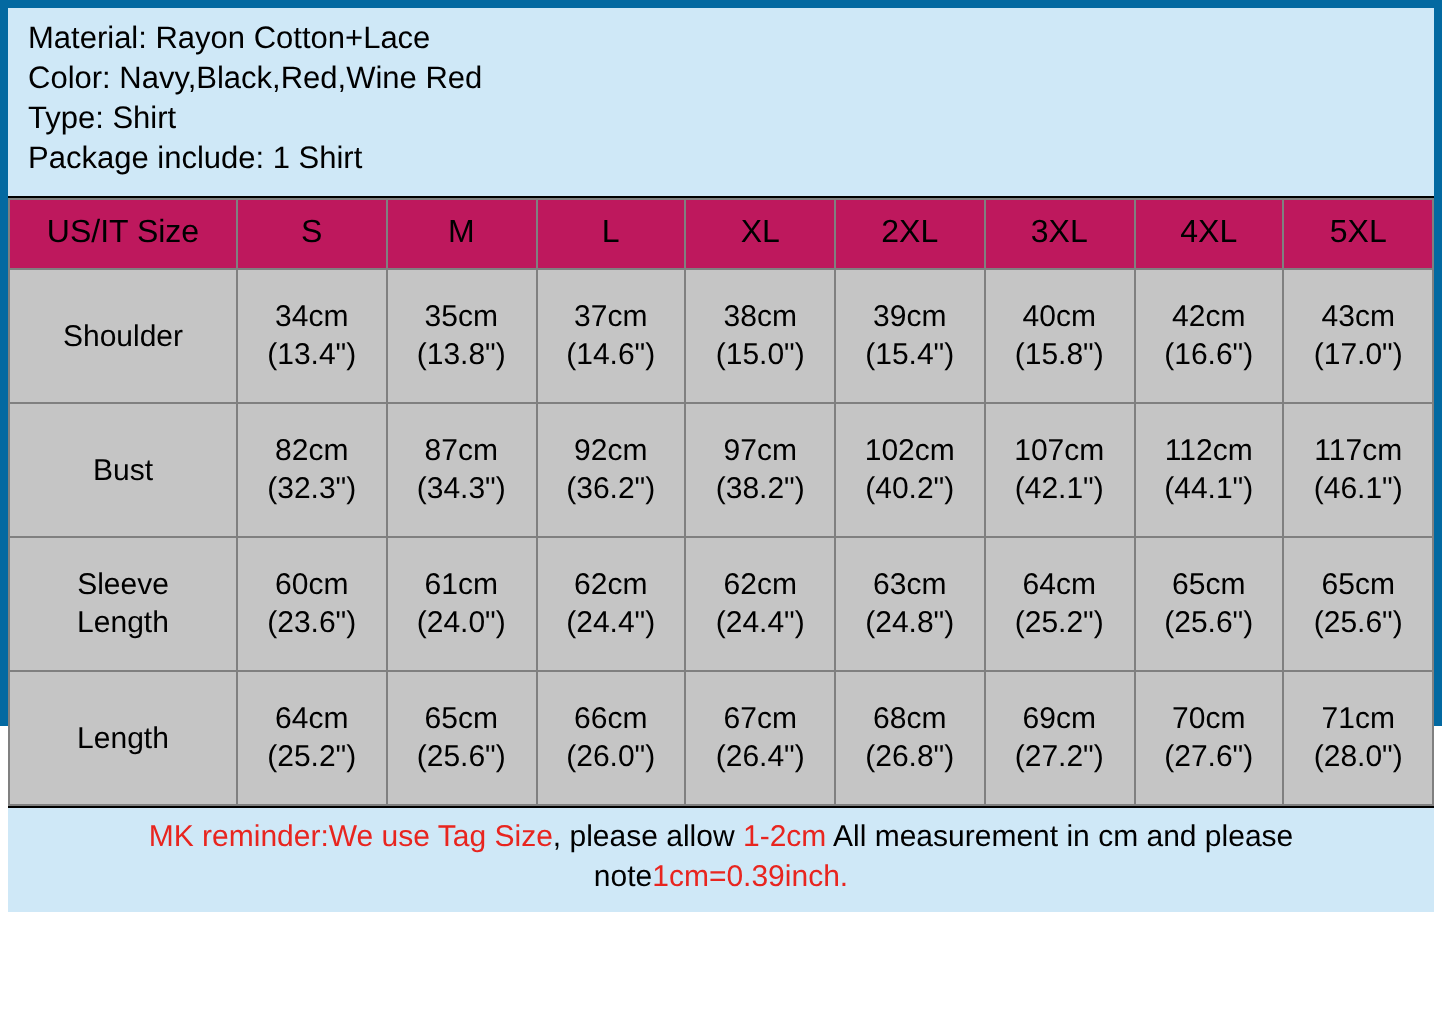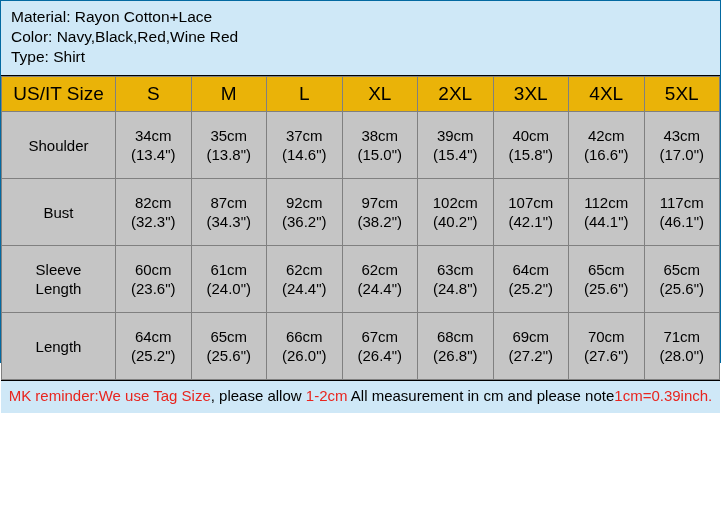--- a/index.html
+++ b/index.html
@@ -10,21 +10,21 @@
     width: 721px;
     height: 506px;
     font-family: "Liberation Sans", sans-serif;
     background: #ffffff;
     overflow: hidden;
   }
   .sheet {
     width: 721px;
     height: 363px;
     box-sizing: border-box;
-    border: 1px solid #0369a1;
+    border: 4px solid #0369a1;
     display: flex;
     flex-direction: column;
     background: #ffffff;
   }
   
   .info-block {
     background: #cfe8f7;
     padding: 6px 10px 8px 10px;
     border-bottom: 1px solid #000000;
   }
@@ -46,23 +46,23 @@
     text-align: center;
     vertical-align: middle;
     font-size: 15px;
     color: #000000;
     padding: 2px 1px;
   }
   .col-label {
     width: 114px;
   }
   tr.yellow-row td {
-    background: #eab308;
+    background: #be185d;
     height: 30px;
-    font-size: 19px;
+    font-size: 16px;
   }
   tr.gray-row td {
     background: #c5c5c5;
     height: 62px;
   }
   td.row-label {
     font-weight: normal;
   }
   .cell-main {
     display: block;
@@ -94,20 +94,21 @@
 </style>
 </head>
 <body>
 
 <div class="sheet">
 
   <div class="info-block">
     <div class="info-line">Material: Rayon Cotton+Lace</div>
     <div class="info-line">Color: Navy,Black,Red,Wine Red</div>
     <div class="info-line">Type: Shirt</div>
+    <div class="info-line">Package include: 1 Shirt</div>
   </div>
 
   <table class="size-table">
     <colgroup>
       <col class="col-label">
       <col>
         <col>
         <col>
         <col>
         <col>

